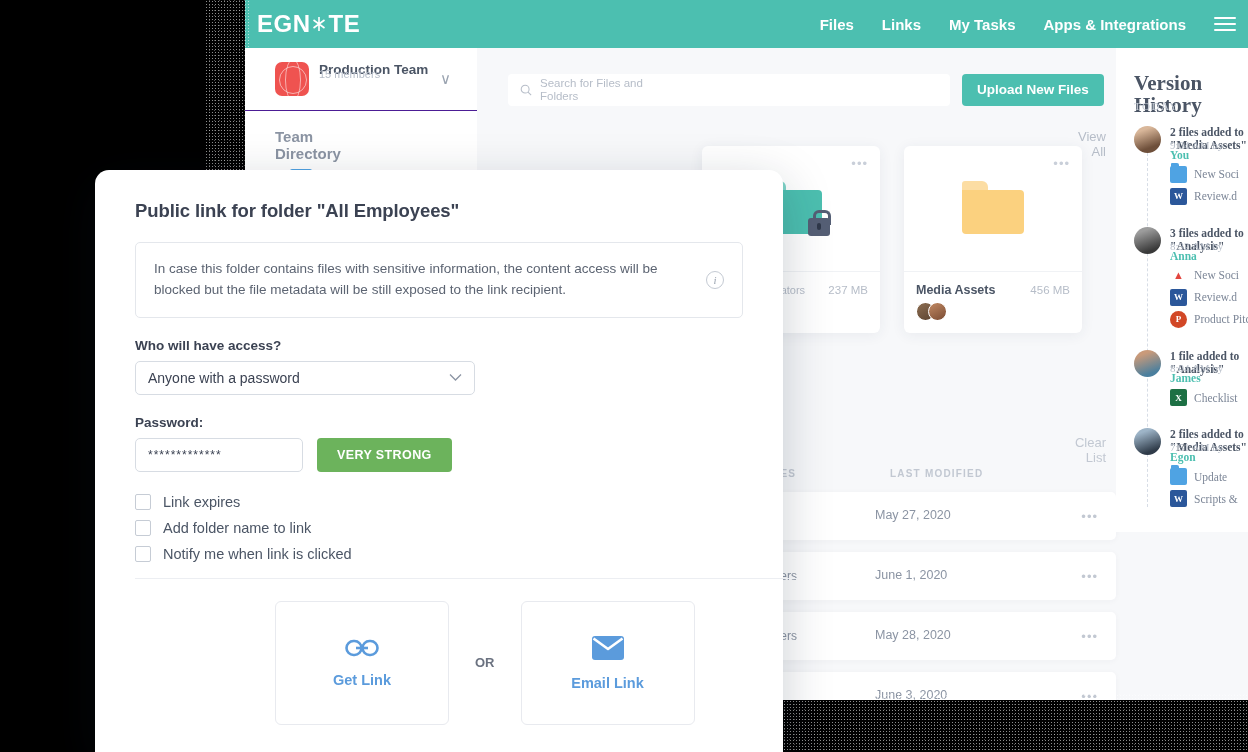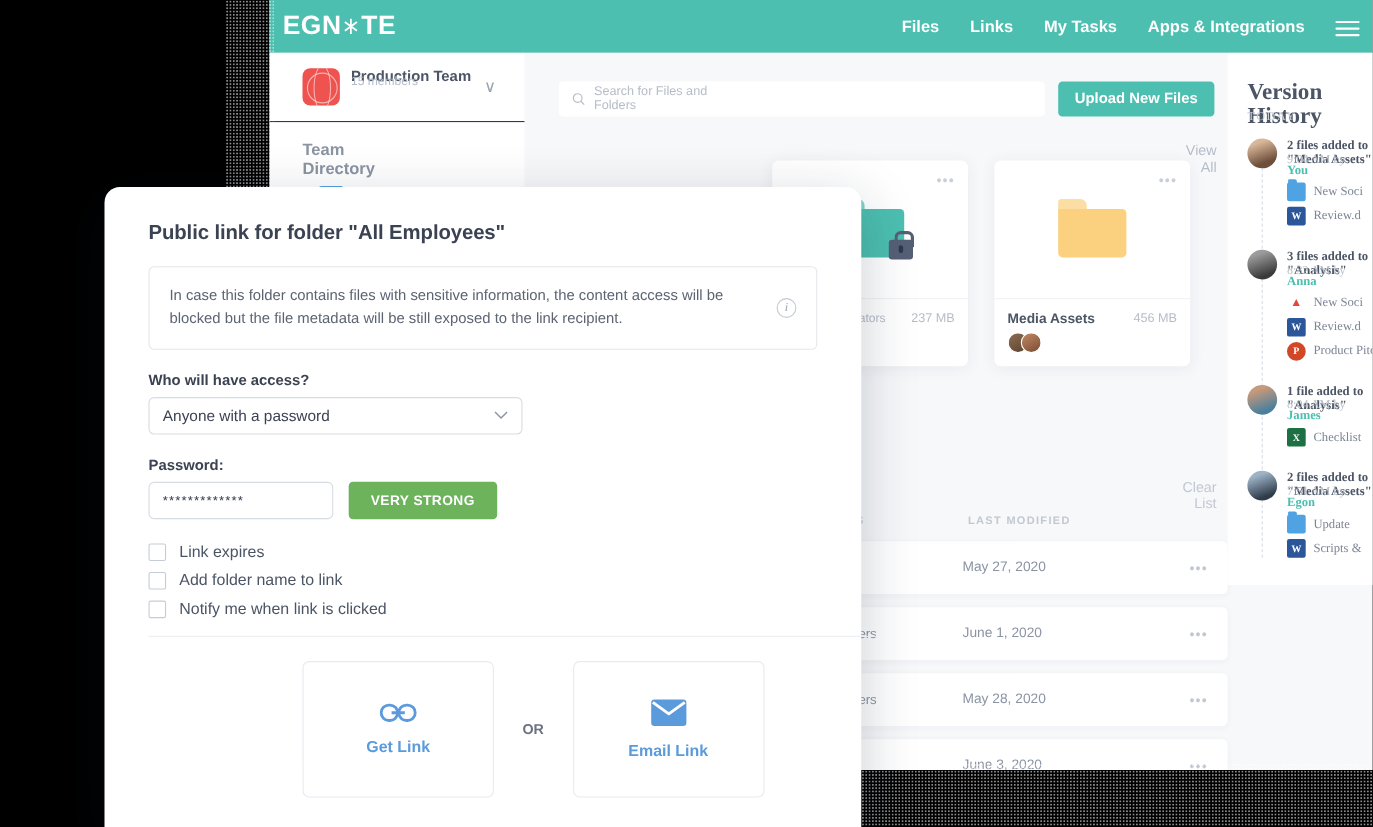--- a/index.html
+++ b/index.html
@@ -25,21 +25,21 @@
   }
   .logo {
     margin-left: 12px;
     color: #fff; font-weight: bold; font-size: 24px;
     letter-spacing: 0.5px;
     display: flex; align-items: center;
   }
   .logo-star { display:inline-block; width:18px; text-align:center; }
   .topnav {
     margin-left: auto; margin-right: 12px;
-    display: flex; align-items: flex-end; gap: 28px;
+    display: flex; align-items: center; gap: 28px;
     color: #fff; font-size: 15px; font-weight: 600;
   }
   .hamburger { display:flex; flex-direction:column; gap:4px; width:22px; }
   .hamburger i { display:block; height:2px; background:#fff; border-radius:1px; }
 
   .app-sidebar {
     position: absolute; left: 0; top: 48px; width: 232px; height: 652px;
     background: #fff;
   }
   .team-row {
@@ -122,21 +122,21 @@
   .card-name { font-size: 12.5px; font-weight:bold; color:#4b5565; line-height:1.1; max-width:80px;}
   .card-size { font-size: 11.5px; color:#b6bdc8; text-align:right; line-height:1.15;}
   .card-sub { font-size: 11px; color:#b6bdc8; line-height:1.15; }
   .avatars { display:flex; margin-top:4px; }
   .av { width:19px; height:19px; border-radius:50%; border:1.5px solid #fff; margin-right:-7px;}
   .av1 { background: linear-gradient(150deg,#8d6e52,#5c4330); }
   .av2 { background: linear-gradient(150deg,#c28a64,#7a4b33); }
 
   .clear-list { position:absolute; right: 10px; top: 388px; font-size: 13px; color:#c2c8d2; text-align:right; width:42px; line-height:1.15;}
   .tbl-head {
-    position:absolute; left: 5px; top: 420px; width: 639px;
+    position:absolute; left: 15px; top: 420px; width: 639px;
     display:flex; font-size: 10px; letter-spacing:1.2px; color:#c2c8d2; font-weight:600;
   }
   .tbl-head .c1 { width: 280px; }
   .tbl-head .c2 { width: 118px; }
   .tbl-head .c3 { width: 120px; line-height:1.25; }
   .rows { position:absolute; left:0; top: 444px; width: 639px; }
   .row {
     height: 48px; background:#fff; border-radius:5px; margin-bottom: 12px;
     display:flex; align-items:center; box-shadow: 0 1px 6px rgba(40,55,80,.04);
   }

